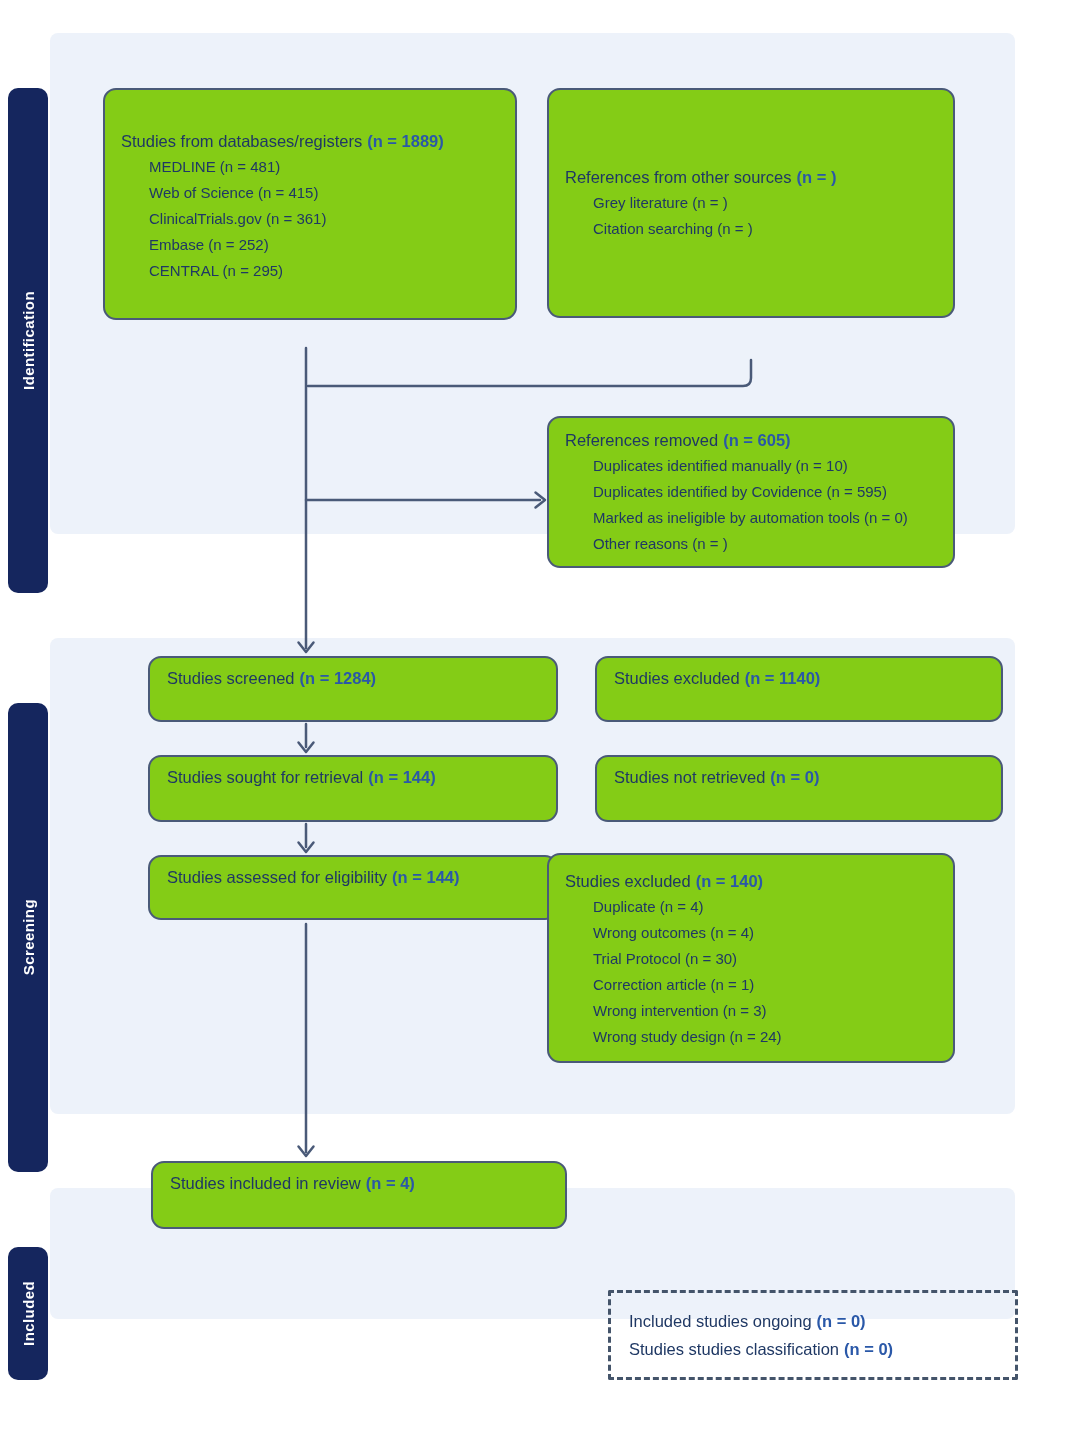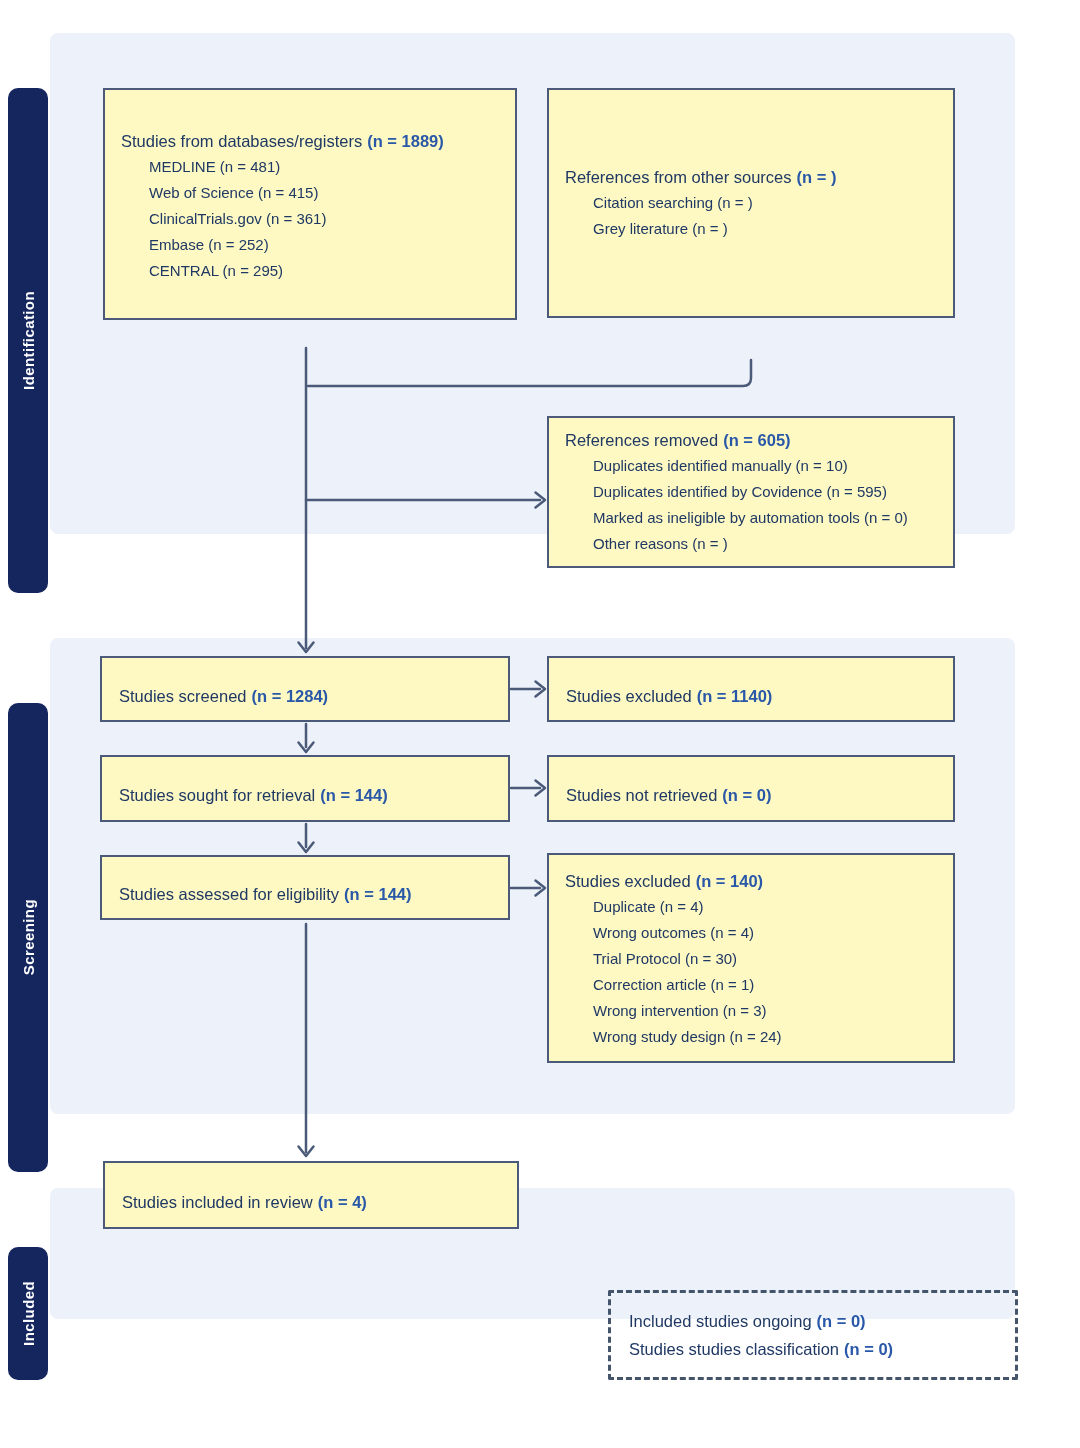--- a/index.html
+++ b/index.html
@@ -17,31 +17,31 @@
     background:#15265e; border-radius:10px;
     display:flex; align-items:center; justify-content:center;
   }
   .sidebar .vlabel {
     writing-mode:vertical-rl; transform:rotate(180deg);
     color:#ffffff; font-weight:bold; font-size:15px; letter-spacing:0.4px;
     white-space:nowrap;
   }
   .svg-overlay { position:absolute; left:0; top:0; z-index:1; pointer-events:none; }
   .box {
-    position:absolute; background:#fef9c3;
-    border:2.5px solid #4a5a78; border-radius:0;
+    position:absolute; background:#84cc16;
+    border:2.5px solid #4a5a78; border-radius:13px;
     box-sizing:border-box; z-index:2; overflow:hidden;
   }
   .box.dashed { border:3px dashed #44546a; background:transparent; border-radius:2px; }
   .box-title { font-size:16.5px; line-height:26px; white-space:nowrap; }
   .nb { font-weight:bold; color:#2a58a8; margin-left:5px; }
   .sub { font-size:15px; line-height:26px; padding-left:28px; white-space:nowrap; }
   .pad-list { padding:38px 14px 0 16px; }
   .center-list { display:flex; flex-direction:column; justify-content:center; padding:0 14px 0 16px; }
-  .single { display:flex; align-items:center; padding:13px 10px 0 17px; }
+  .single { display:flex; align-items:flex-start; padding:7px 10px 0 17px;margin-left:48px; }
   .top-list { padding:13px 10px 0 16px; }
 </style>
 </head>
 <body>
 
 <div class="canvas">
 
   <div class="panel" style="left:50px; top:33px; width:965px; height:501px;"></div>
   <div class="panel" style="left:50px; top:638px; width:965px; height:476px;"></div>
   <div class="panel" style="left:50px; top:1188px; width:965px; height:131px;"></div>
@@ -84,22 +84,22 @@
     <div class="sub">Web of Science (n = 415)</div>
     <div class="sub">ClinicalTrials.gov (n = 361)</div>
     <div class="sub">Embase (n = 252)</div>
     <div class="sub">CENTRAL (n = 295)</div>
   </div>
 
   <div class="box center-list" style="left:547px; top:88px; width:408px; height:230px;">
     <div class="box-title">
       <span>References from other sources</span><span class="nb">(n = )</span>
     </div>
+    <div class="sub">Grey literature (n = )</div>
     <div class="sub">Citation searching (n = )</div>
-    <div class="sub">Grey literature (n = )</div>
   </div>
 
   <div class="box center-list" style="left:547px; top:416px; width:408px; height:152px;">
     <div class="box-title">
       <span>References removed</span><span class="nb">(n = 605)</span>
     </div>
     <div class="sub">Duplicates identified manually (n = 10)</div>
     <div class="sub">Duplicates identified by Covidence (n = 595)</div>
     <div class="sub">Marked as ineligible by automation tools (n = 0)</div>
     <div class="sub">Other reasons (n = )</div>

